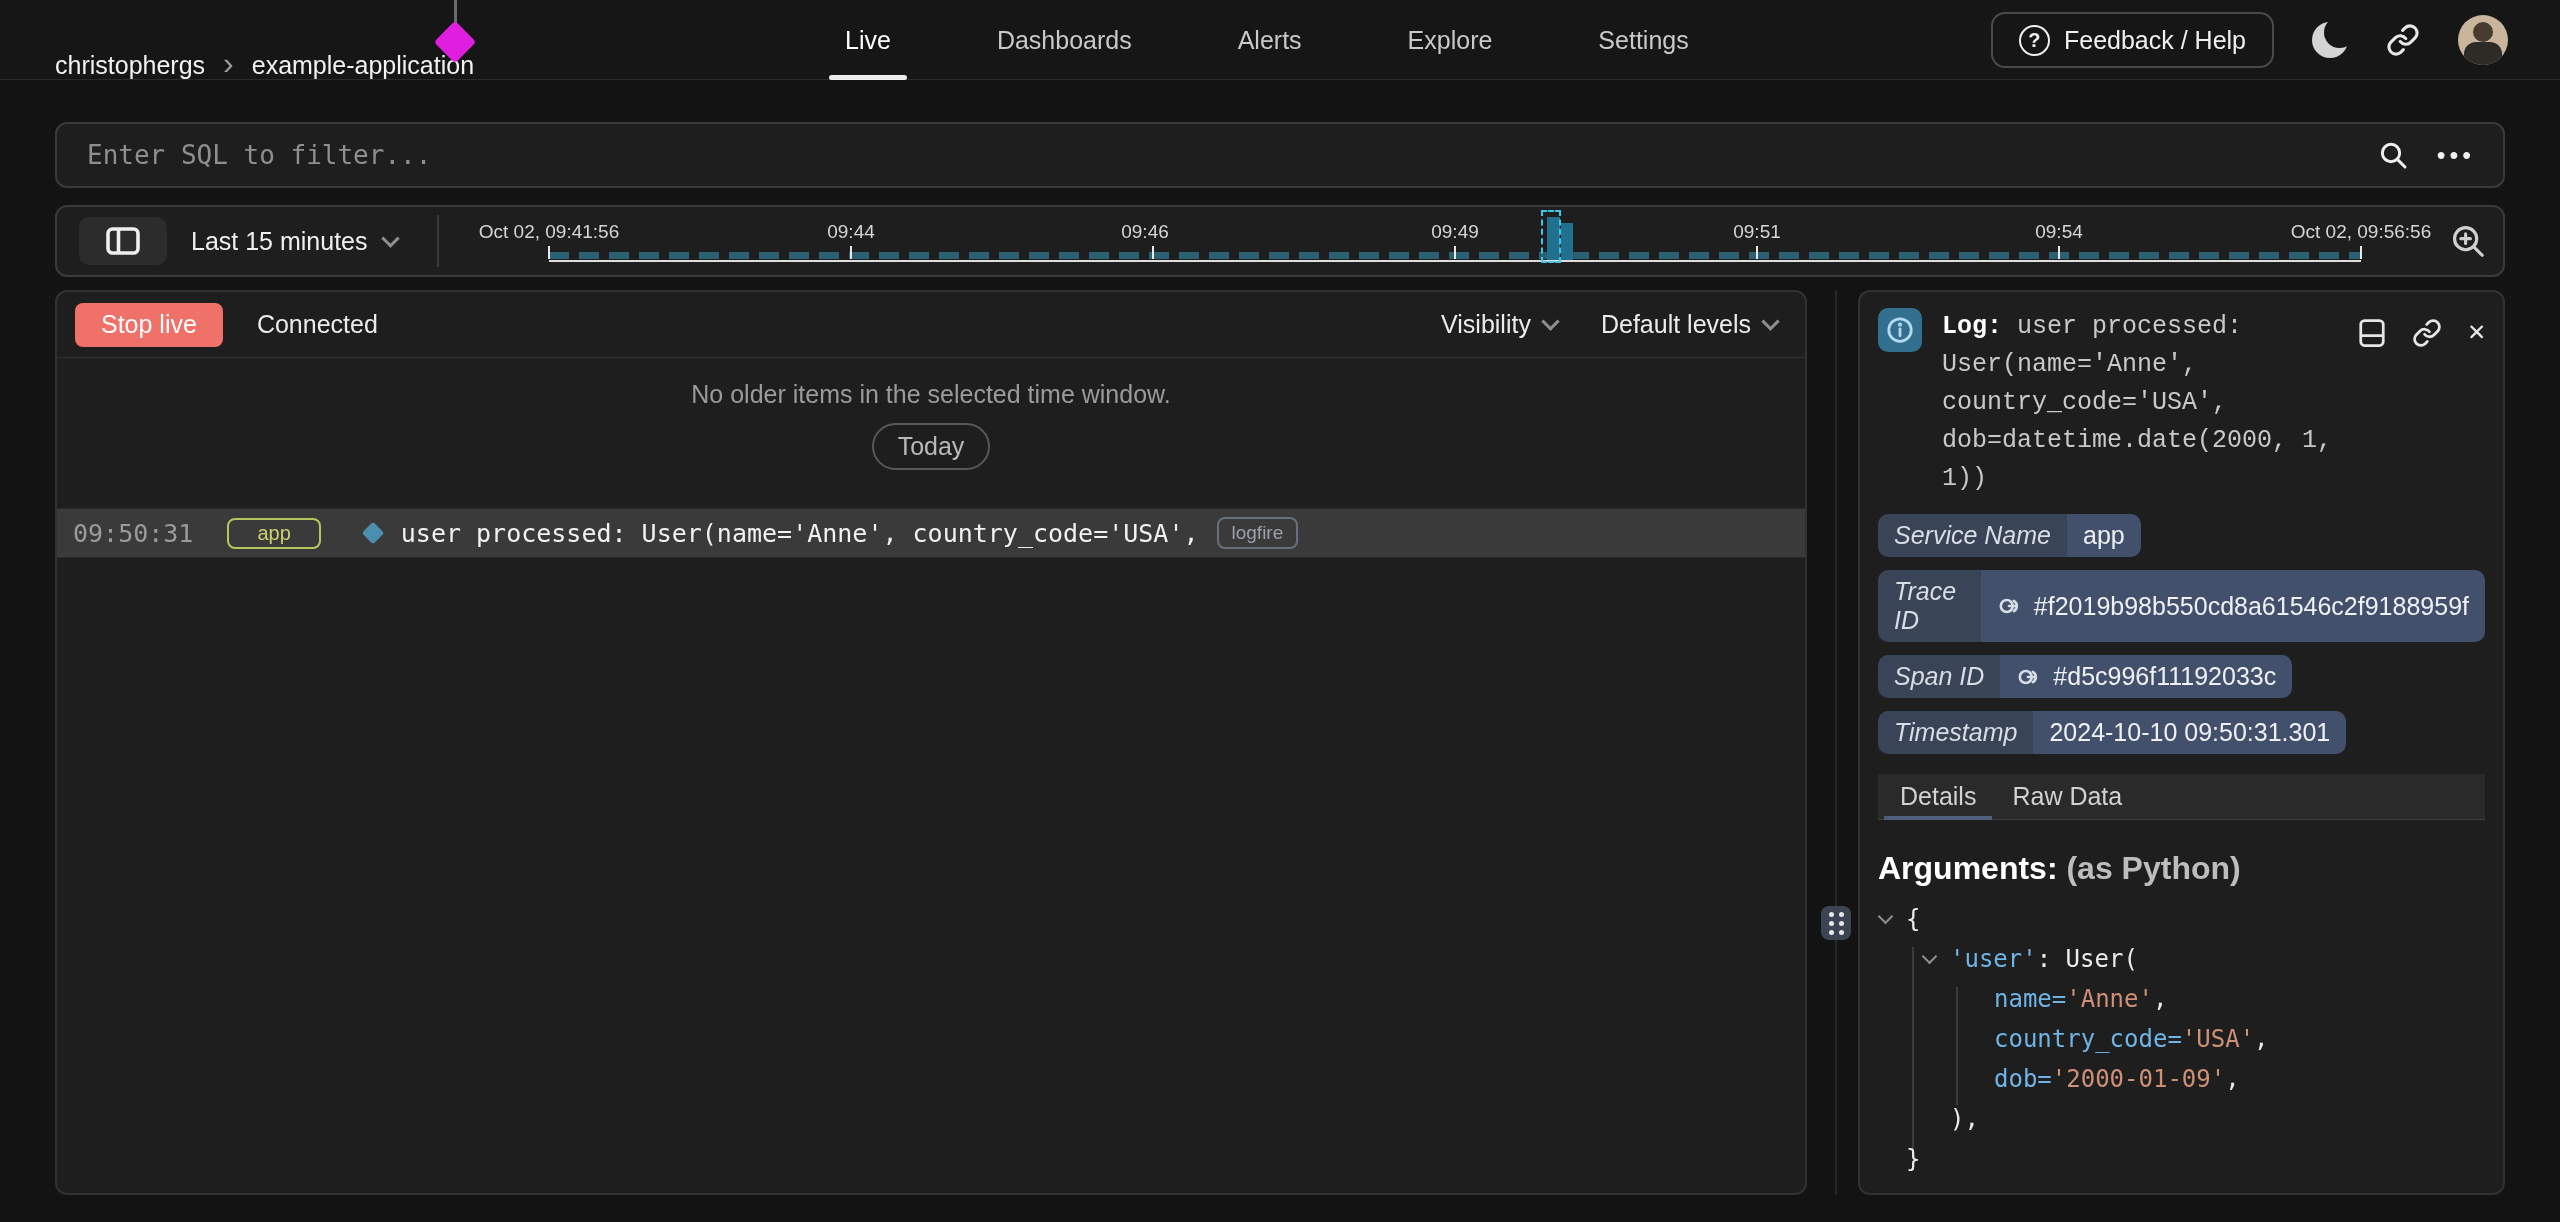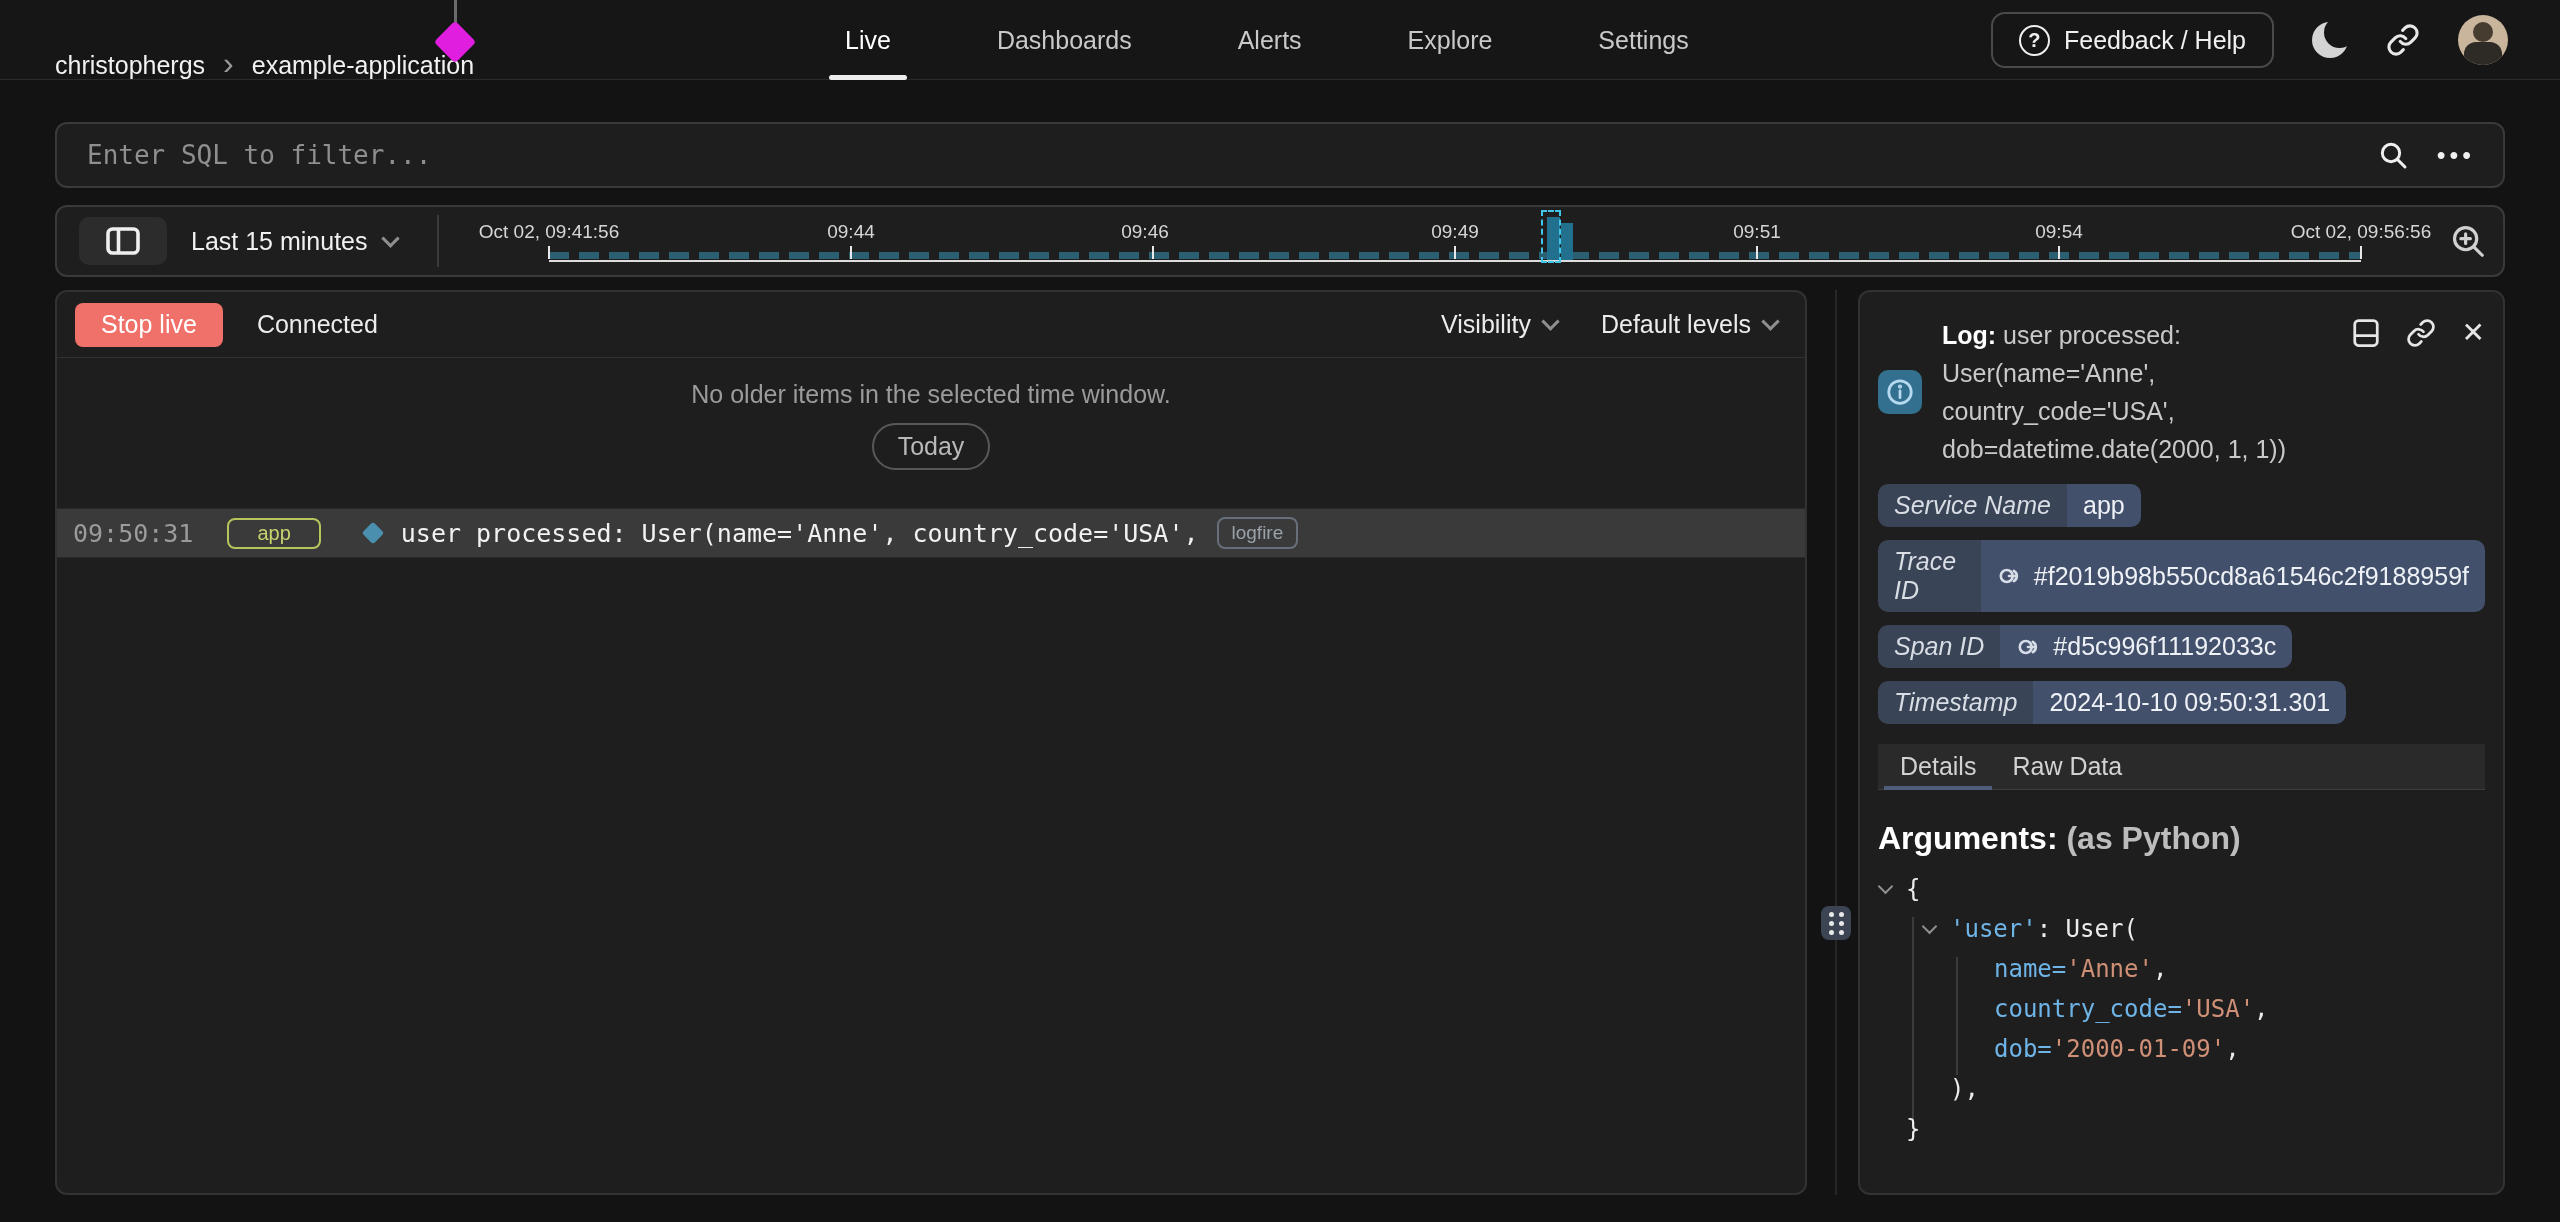--- a/index.html
+++ b/index.html
@@ -72,21 +72,21 @@
   .lr-apptag{margin-left:34px; border:2.5px solid var(--olive); color:#c9d36e; font-size:20px; border-radius:8px; padding:2px 28px;}
   .lr-diamond{margin-left:44px; width:16px; height:16px; background:var(--teal); transform:rotate(45deg); border-radius:3px; flex:none;}
   .lr-msg{margin-left:20px; font-family:"DejaVu Sans Mono", monospace; font-size:25px; color:#f2f2f2; white-space:pre;}
   .lr-scope{margin-left:18px; border:2px solid #676f7a; color:#99a1ab; font-size:19px; border-radius:8px; padding:3px 13px;}
   
   .splitter-line{position:absolute; left:1835px; top:290px; width:2px; height:905px; background:#272727;}
   .drag-handle{position:absolute; left:1821px; top:906px; width:30px; height:34px; background:#3c4453; border-radius:8px; display:grid; grid-template-columns:repeat(2,5px); grid-auto-rows:5px; gap:4px 5px; place-content:center; cursor:col-resize;}
   .drag-handle i{background:#e8e8e8; border-radius:50%;}
   
   .detail-panel{position:absolute; left:1858px; top:290px; width:647px; height:905px; background:#1e1e1e; border:2px solid #323232; border-radius:12px; padding:0 18px; overflow:hidden;}
-  .dp-header{position:relative; padding-top:24px; display:flex; align-items:center; gap:20px;}
+  .dp-header{position:relative; padding-top:16px; display:flex; gap:20px;font-family:Liberation Mono, monospace;}
   .dp-info{width:44px; height:44px; background:var(--info-bg); border-radius:10px; flex:none; display:flex; align-items:center; justify-content:center;}
   .dp-title{width:402px; font-size:25px; line-height:38px; color:#c9c9c9;}
   .dp-title b{color:#fff;}
   .dp-actions{position:absolute; top:26px; right:0; display:flex; gap:26px; align-items:center;}
   .dp-close{font-size:28px; color:#e6e6e6; cursor:pointer; line-height:1;}
   .badges{margin-top:16px; display:flex; flex-direction:column; align-items:flex-start; gap:13px;}
   .badge{display:flex; max-width:100%; border-radius:10px; overflow:hidden; font-size:25px;}
   .badge .bl{background:var(--badge-label); color:#d9dde4; font-style:italic; padding:7px 16px; display:flex; align-items:center; min-width:0;}
   .badge .bv{background:var(--badge-value); color:#eef1f6; padding:7px 16px; display:flex; align-items:center; gap:11px; white-space:nowrap; flex:none;}
   .dtabs{margin-top:20px; background:#2a2a2a; height:46px; display:flex; align-items:stretch; padding:0 4px; border-bottom:1px solid #3e3e3e;}

